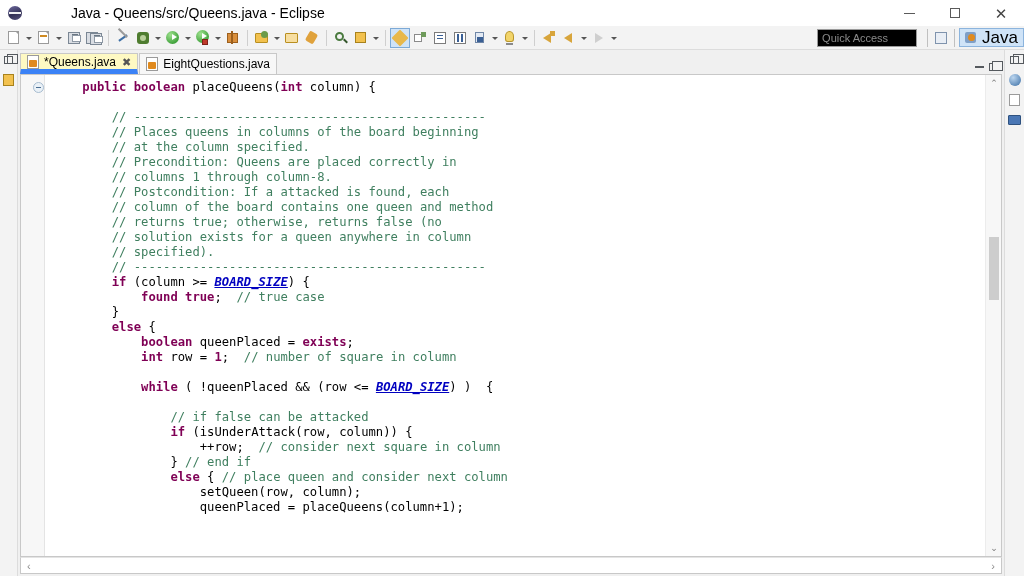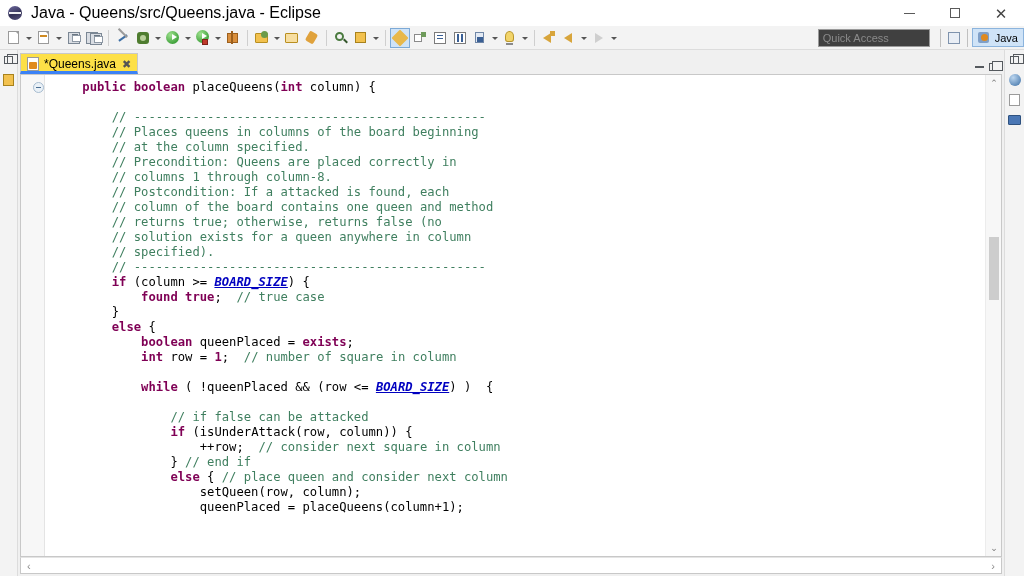--- a/index.html
+++ b/index.html
@@ -31,21 +31,21 @@
   .ecl-ball {
     width: 14px; height: 14px; border-radius: 50%;
     background: linear-gradient(160deg, #6f6a9e 0%, #3c3a63 48%, #2f2d52 52%, #56527e 100%);
     position: relative; top: 1px;
   }
   .ecl-ball::after {
     content: ""; position: absolute; left: 1px; top: 5.5px;
     width: 12px; height: 2.5px; background: #ffffff; opacity: .92;
   }
   .titlebar .tb-title {
-    font-size: 16px; color: #000; white-space: nowrap;
+    font-size: 14px; color: #000; white-space: nowrap; margin-left: 40px;
   }
   .wincontrols { position: absolute; right: 0; top: 0; height: 26px; display: flex; }
   .wincontrols div {
     width: 46px; height: 26px; display: flex; align-items: center; justify-content: center;
     color: #444; font-size: 13px; line-height: 1;
   }
   .wincontrols .wc-close { font-size: 15px; }
   .wc-min-glyph { width: 11px; height: 1px; background: #5a5a5a; display:block; }
   .wc-max-glyph { width: 10px; height: 10px; border: 1px solid #5a5a5a; display:block; }
 
@@ -82,30 +82,30 @@
     display: flex; align-items: center; justify-content: center;
   }
   .tb-arrow i {
     display:block; width:0;height:0;
     border-left: 3px solid transparent; border-right: 3px solid transparent;
     border-top: 3.5px solid #555; margin-top:2px;
   }
   .tb-sep { width: 1px; height: 16px; background: #cfcfcf; margin: 0 4px; flex:0 0 auto; }
   .tb-spacer { flex: 1 1 auto; }
   .quickaccess {
-    width: 112px; height: 18px; background: #404040;
+    width: 100px; height: 18px; background: #000000;
     border: 1px solid #9a9a9a;
     font-size: 11px; color: #8a8a8a;
     display: flex; align-items: center; padding: 0 4px;
     margin-right: 6px;
   }
   .persp-sep { width:1px; height:18px; background:#c0c0c0; margin:0 4px; }
   .persp-btn {
     height: 19px; display: flex; align-items: center; gap: 3px;
-    padding: 0 5px 0 3px; font-size: 11px; color: #000;
+    padding: 0 5px 0 3px; font-size: 17px; color: #000;
   }
   .persp-btn.sel { background: #cfe3f7; border: 1px solid #8cb4dd; }
   .persp-open { width: 18px; height: 18px; display:flex; align-items:center; justify-content:center; }
 
   
   .body-row { flex: 1 1 auto; display: flex; min-height: 0; background:#f0f0f0; }
 
   .shortcut-bar {
     width: 18px; background: #f3f3f3;
     border-right: 1px solid #dcdcdc;
@@ -126,21 +126,21 @@
     height: 22px; min-height: 22px; display: flex; align-items: flex-end;
     position: relative;
     border-bottom: 1px solid #c8c8c8;
   }
   .etab {
     height: 21px; display: flex; align-items: center; gap: 4px;
     padding: 0 6px 0 6px; font-size: 12px; color: #000;
     border: 1px solid #c8c8c8; border-bottom: none;
     background: #f7f7f7; margin-right: 1px; white-space: nowrap;
   }
-  .etab.sel { background: #fde047; border-bottom: 3px solid #3b82f6; position:relative; z-index:2;align-items:flex-end;}
+  .etab.sel { background: #fef9c3; border-bottom: 5px solid #3b82f6; position:relative; z-index:2;align-items:flex-end;}
   .etab .jicon {
     width: 13px; height: 14px; position: relative; flex:0 0 auto;
   }
   .etab .x { font-size: 11px; color: #555; margin-left: 2px; }
   .tab-ctrls { margin-left: auto; display:flex; align-items:center; gap:5px; padding-right: 4px; padding-bottom:3px; }
   .tab-ctrls span { display:block; }
   .ic-min { width:9px; height:2px; background:#55595e; }
   .ic-max { width:9px; height:8px; border:1px solid #55595e; position:relative; }
   .ic-max::before{content:"";position:absolute;left:2px;top:-3px;width:9px;height:8px;border:1px solid #55595e;background:#f3f3f3;}
 
@@ -455,20 +455,26 @@
     <div class="editor-area">
 
       <div class="tabrow" id="tabrow">
         <div class="etab sel">
             <span class="jicon">
               <span class="jfile" style="position:absolute;left:0;top:0"></span>
             </span>
             <span>*Queens.java</span>
             <span class="x">✖</span>
           </div>
+          <div class="etab">
+            <span class="jicon">
+              <span class="jfile" style="position:absolute;left:0;top:0"></span>
+            </span>
+            <span>EightQuestions.java</span>
+          </div>
           <div class="tab-ctrls">
           <span class="ic-min"></span>
           <span class="ic-max"></span>
         </div>
       </div>
 
       <div class="editor-main">
         <div class="ruler-left">
           <div class="fold-marker"></div>
         </div>

